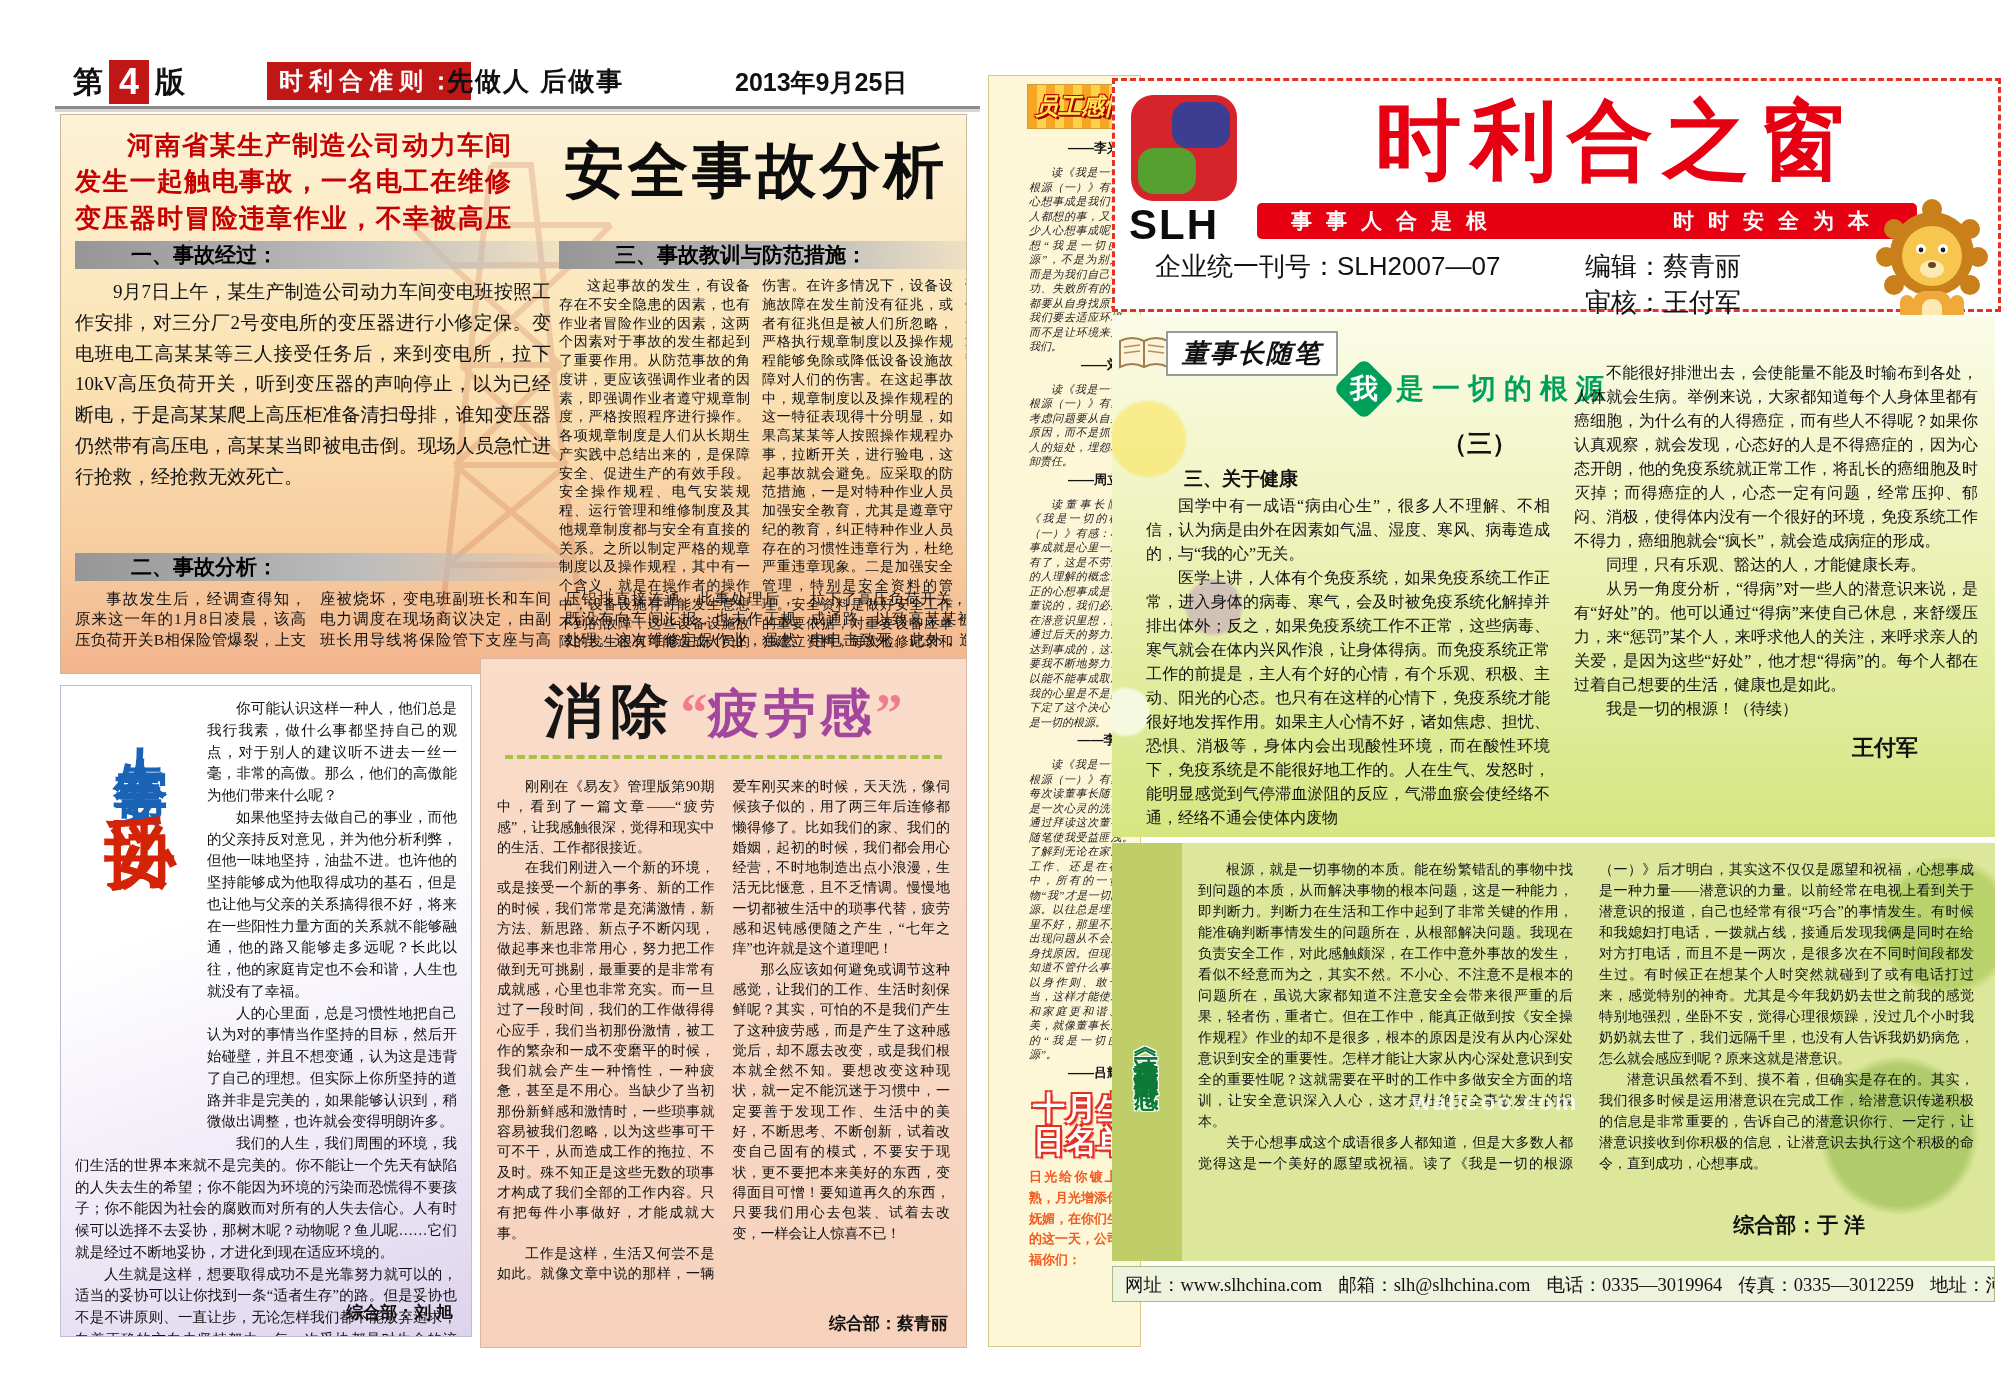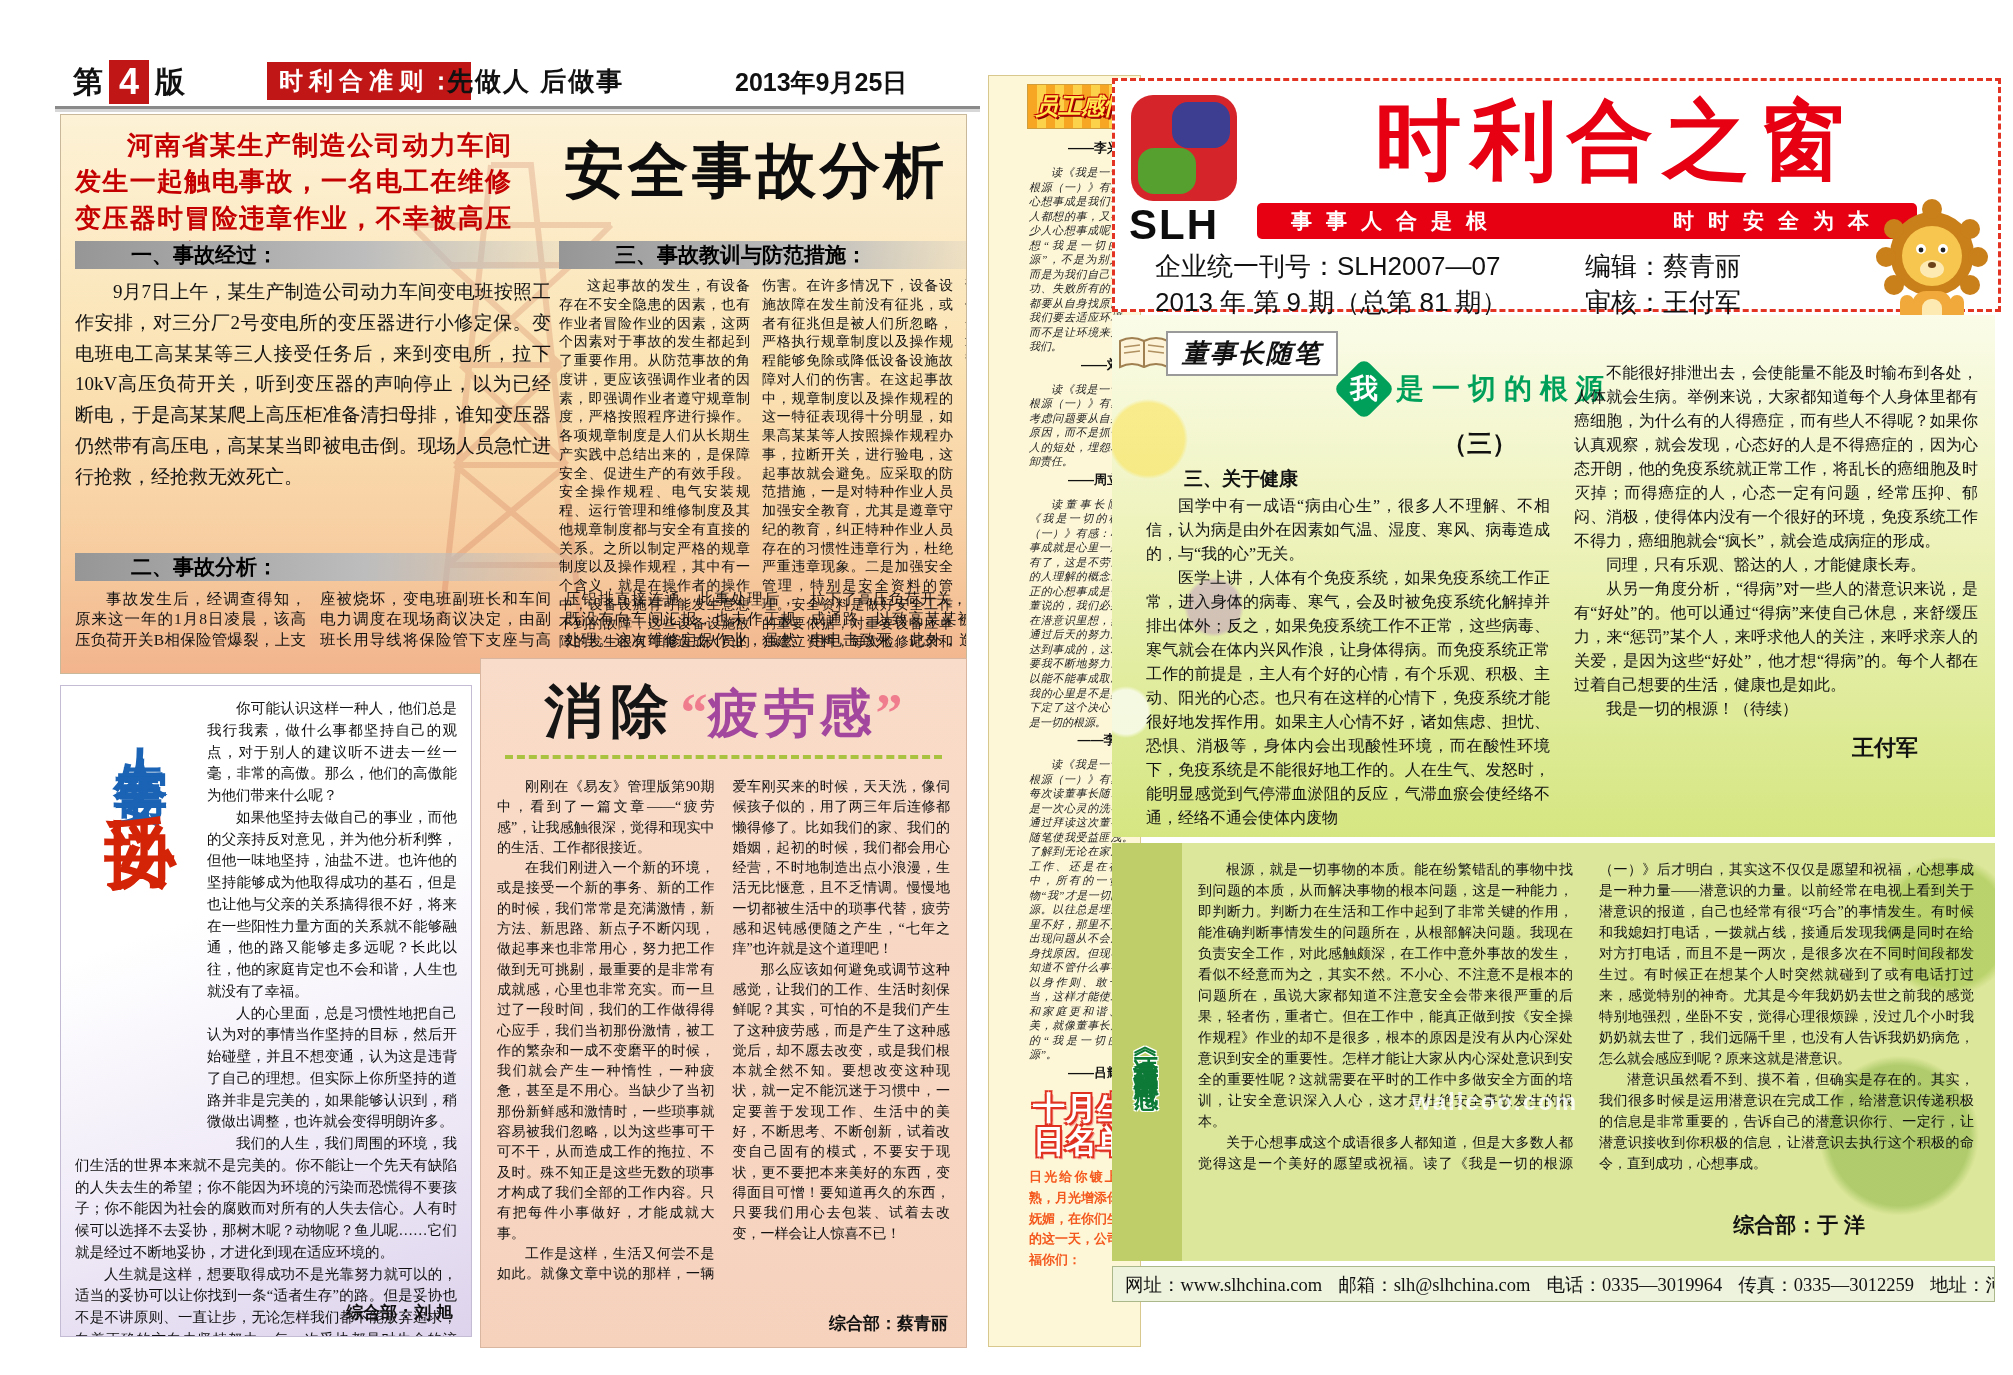--- a/index.html
+++ b/index.html
@@ -247,21 +247,20 @@
       <div class="green"></div>
     </div>
     <div class="slh-text">SLH</div>
     <div class="mast-title">时利合之窗</div>
     <div class="slogan-bar">
       <span>事事人合是根</span>
       <span>时时安全为本</span>
     </div>
     <div class="mast-row1a">企业统一刊号：SLH2007—07</div>
     <div class="mast-row1b">编辑：蔡青丽</div>
-    <div class="mast-row2a">2013 年 第 9 期（总第 81 期）</div>
     <div class="mast-row2b">审核：王付军</div>
     <svg class="lion" width="120" height="160" viewBox="0 0 120 160">
       <circle cx="60" cy="55" r="42" fill="#c97f1a"></circle>
       <g fill="#c97f1a">
         <circle cx="22" cy="30" r="10"></circle>
           <circle cx="98" cy="30" r="10"></circle>
         <circle cx="14" cy="58" r="10"></circle>
           <circle cx="106" cy="58" r="10"></circle>
         <circle cx="22" cy="86" r="10"></circle>
           <circle cx="98" cy="86" r="10"></circle>

